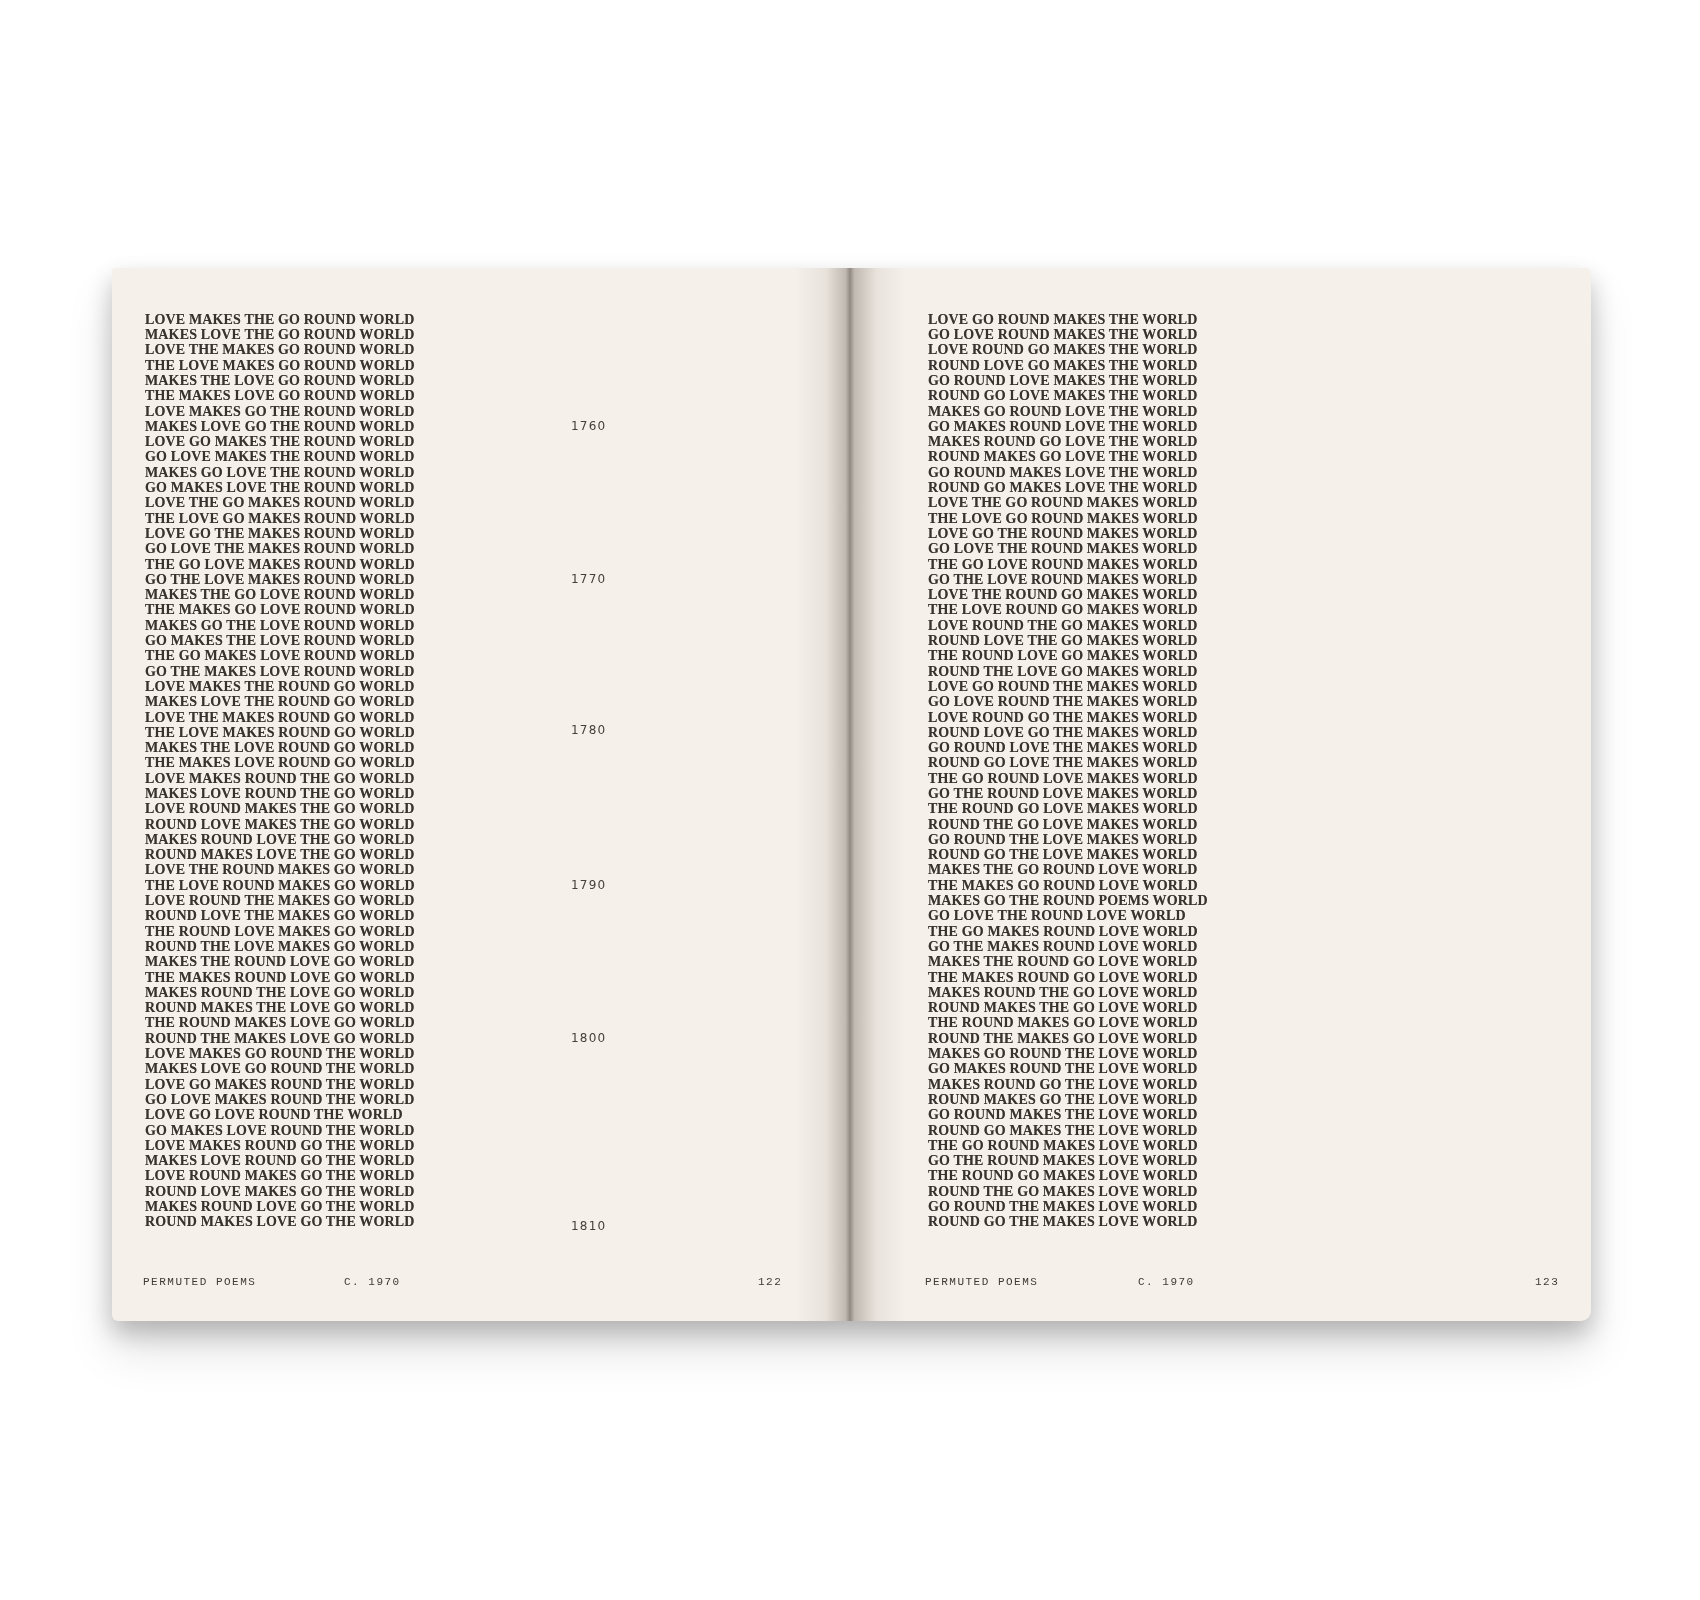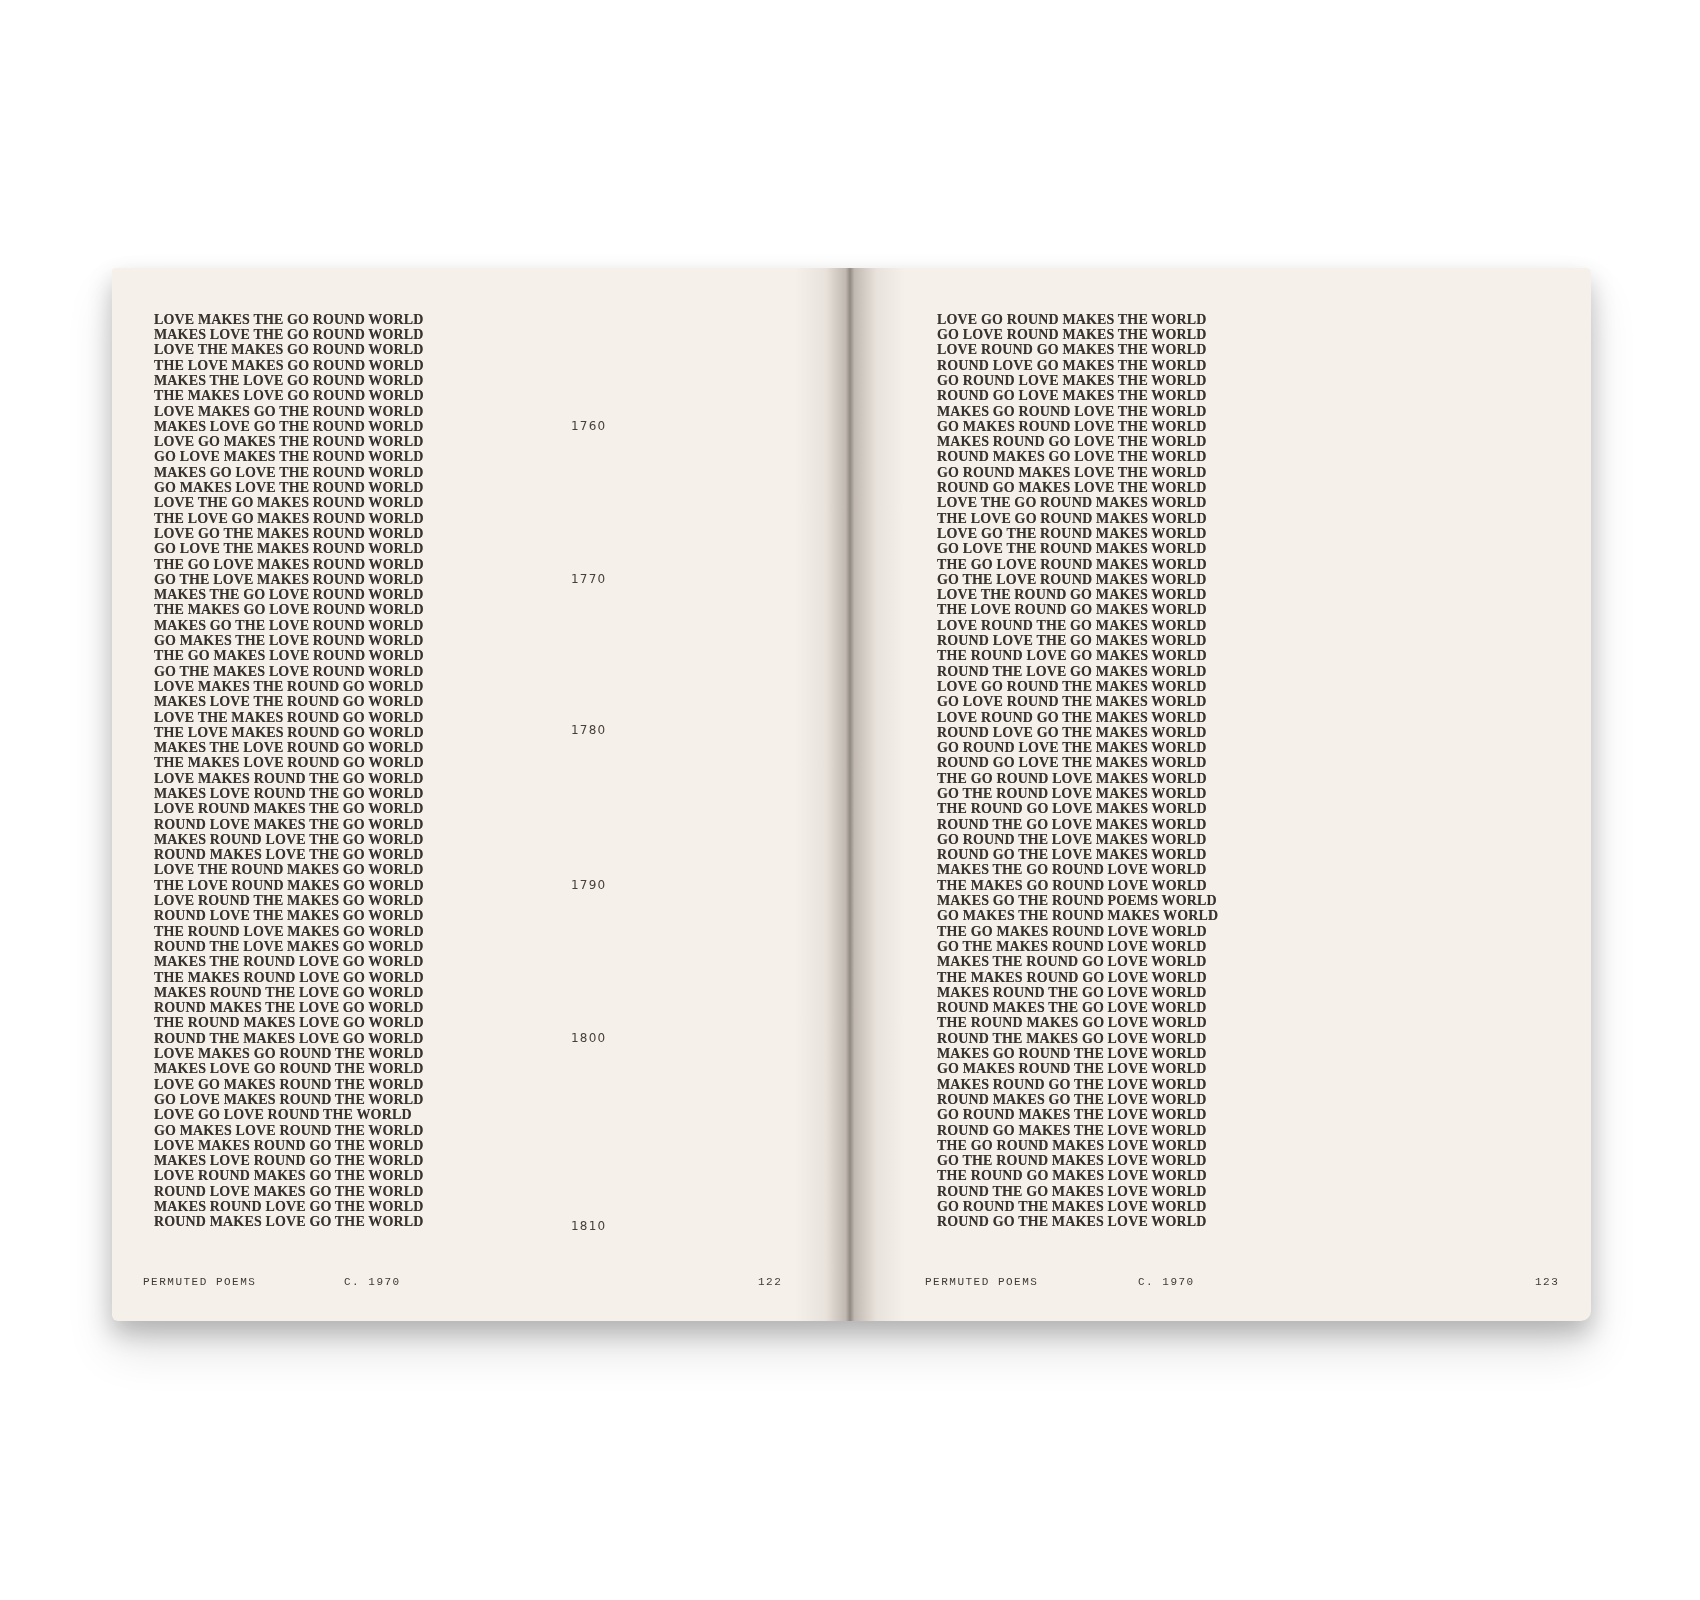--- a/index.html
+++ b/index.html
@@ -11,21 +11,21 @@
         box-shadow:0 12px 24px rgba(0,0,0,0.22), 0 28px 48px rgba(0,0,0,0.12);}
   .gutter{position:absolute;left:683px;top:0;width:110px;height:100%;pointer-events:none;
         background:linear-gradient(90deg,
           rgba(120,106,94,0) 0%,
           rgba(120,106,94,0.10) 28%,
           rgba(100,88,76,0.36) 46%,
           rgba(62,53,45,0.55) 50%,
           rgba(100,88,76,0.36) 54%,
           rgba(120,106,94,0.10) 74%,
           rgba(120,106,94,0) 100%);}
-  .poem-col{position:absolute;top:43.8px;margin-left:9px;}
+  .poem-col{position:absolute;top:43.8px;}
   .poem-col.left{left:33px;}
   .poem-col.right{left:816px;}
   .poem-line{height:15.3px;line-height:15.3px;white-space:nowrap;
         font-family:"Liberation Serif","DejaVu Serif",serif;font-weight:bold;
         font-size:14px;letter-spacing:0.15px;color:#38332e;
         text-shadow:0 0 0.5px rgba(56,51,46,0.45);}
   .num-col{position:absolute;top:43.8px;width:50px;height:930px;}
   .num-col.left{left:459px;}
   .num-col.right{left:1242px;}
   .margin-number{position:absolute;height:15.3px;line-height:15.3px;
@@ -154,21 +154,21 @@
         <div class="poem-line">ROUND GO LOVE THE MAKES WORLD</div>
         <div class="poem-line">THE GO ROUND LOVE MAKES WORLD</div>
         <div class="poem-line">GO THE ROUND LOVE MAKES WORLD</div>
         <div class="poem-line">THE ROUND GO LOVE MAKES WORLD</div>
         <div class="poem-line">ROUND THE GO LOVE MAKES WORLD</div>
         <div class="poem-line">GO ROUND THE LOVE MAKES WORLD</div>
         <div class="poem-line">ROUND GO THE LOVE MAKES WORLD</div>
         <div class="poem-line">MAKES THE GO ROUND LOVE WORLD</div>
         <div class="poem-line">THE MAKES GO ROUND LOVE WORLD</div>
         <div class="poem-line">MAKES GO THE ROUND POEMS WORLD</div>
-        <div class="poem-line">GO MAKES THE ROUND MAKES WORLD</div>
+        <div class="poem-line">GO LOVE THE ROUND LOVE WORLD</div>
         <div class="poem-line">THE GO MAKES ROUND LOVE WORLD</div>
         <div class="poem-line">GO THE MAKES ROUND LOVE WORLD</div>
         <div class="poem-line">MAKES THE ROUND GO LOVE WORLD</div>
         <div class="poem-line">THE MAKES ROUND GO LOVE WORLD</div>
         <div class="poem-line">MAKES ROUND THE GO LOVE WORLD</div>
         <div class="poem-line">ROUND MAKES THE GO LOVE WORLD</div>
         <div class="poem-line">THE ROUND MAKES GO LOVE WORLD</div>
         <div class="poem-line">ROUND THE MAKES GO LOVE WORLD</div>
         <div class="poem-line">MAKES GO ROUND THE LOVE WORLD</div>
         <div class="poem-line">GO MAKES ROUND THE LOVE WORLD</div>

